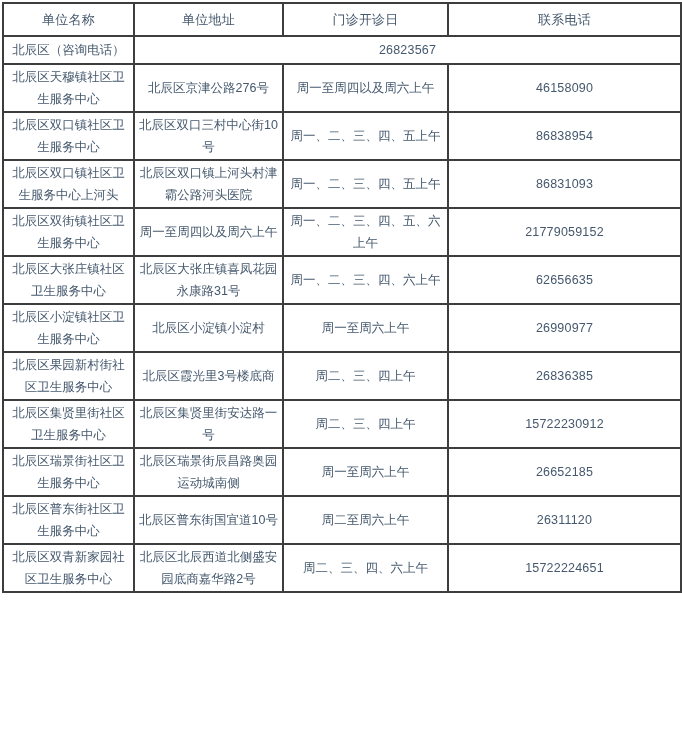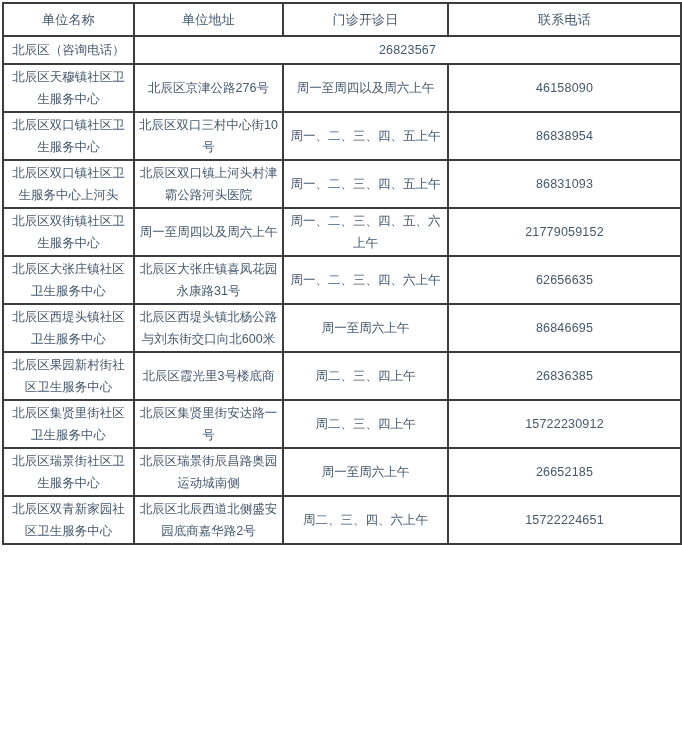--- a/index.html
+++ b/index.html
@@ -104,44 +104,50 @@
           <td>周一、二、三、四、五、六上午</td>
           <td class="phone">21779059152</td>
         </tr>
         <tr class="clinic-row">
           <td>北辰区大张庄镇社区卫生服务中心</td>
           <td>北辰区大张庄镇喜凤花园永康路31号</td>
           <td>周一、二、三、四、六上午</td>
           <td class="phone">62656635</td>
         </tr>
         <tr class="clinic-row">
-          <td>北辰区西堤头镇社区卫生服务中心</td>
-          <td>北辰区西堤头镇北杨公路与刘东街交口向北600米</td>
+          <td>北辰区小淀镇社区卫生服务中心</td>
+          <td>北辰区小淀镇小淀村</td>
           <td>周一至周六上午</td>
-          <td class="phone">86846695</td>
+          <td class="phone">26990977</td>
         </tr>
         <tr class="clinic-row">
           <td>北辰区果园新村街社区卫生服务中心</td>
           <td>北辰区霞光里3号楼底商</td>
           <td>周二、三、四上午</td>
           <td class="phone">26836385</td>
         </tr>
         <tr class="clinic-row">
           <td>北辰区集贤里街社区卫生服务中心</td>
           <td>北辰区集贤里街安达路一号</td>
           <td>周二、三、四上午</td>
           <td class="phone">15722230912</td>
         </tr>
         <tr class="clinic-row">
           <td>北辰区瑞景街社区卫生服务中心</td>
           <td>北辰区瑞景街辰昌路奥园运动城南侧</td>
           <td>周一至周六上午</td>
           <td class="phone">26652185</td>
         </tr>
         <tr class="clinic-row">
+          <td>北辰区普东街社区卫生服务中心</td>
+          <td>北辰区普东街国宜道10号</td>
+          <td>周二至周六上午</td>
+          <td class="phone">26311120</td>
+        </tr>
+        <tr class="clinic-row">
           <td>北辰区双青新家园社区卫生服务中心</td>
           <td>北辰区北辰西道北侧盛安园底商嘉华路2号</td>
           <td>周二、三、四、六上午</td>
           <td class="phone">15722224651</td>
         </tr>
       </tbody>
   </table>
 </div>
 
 </body></html>

